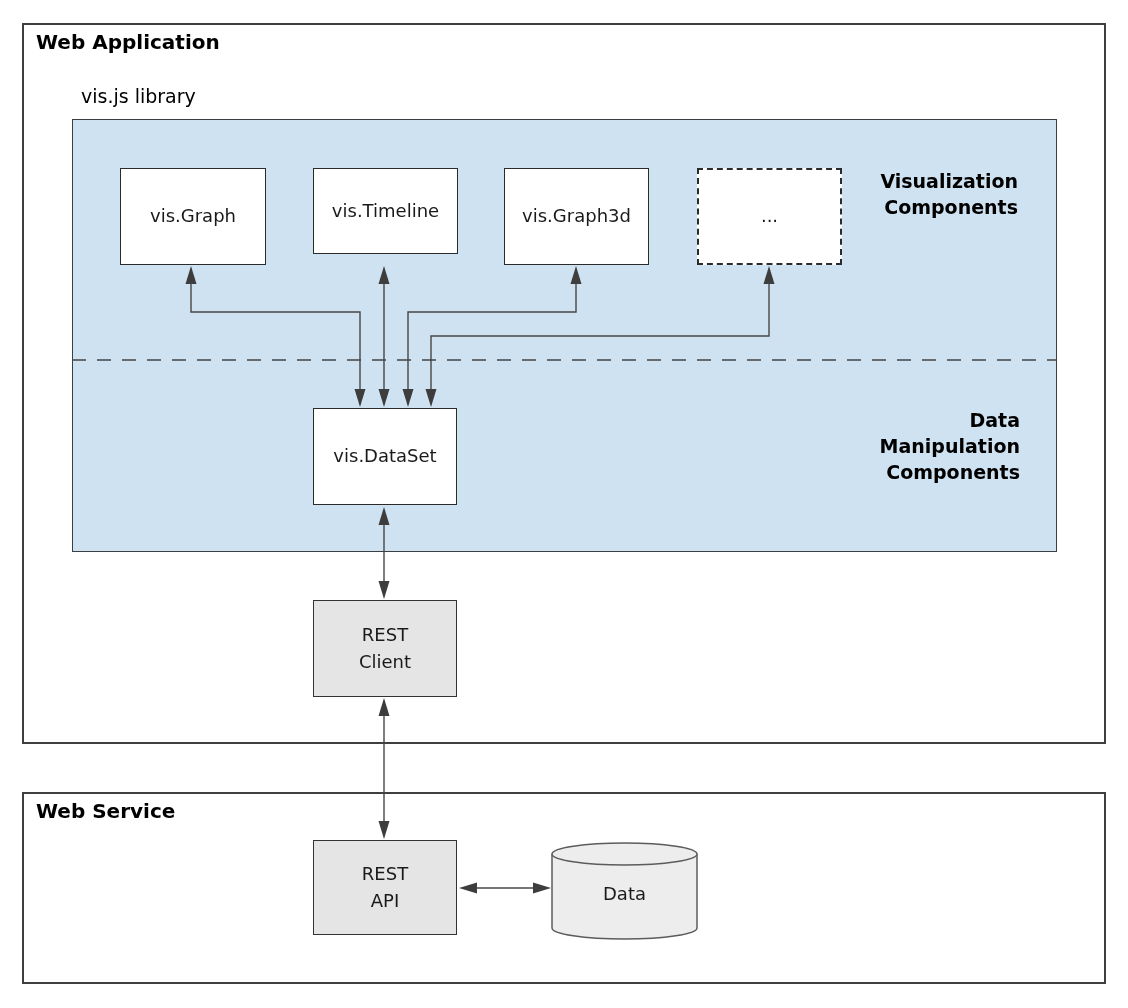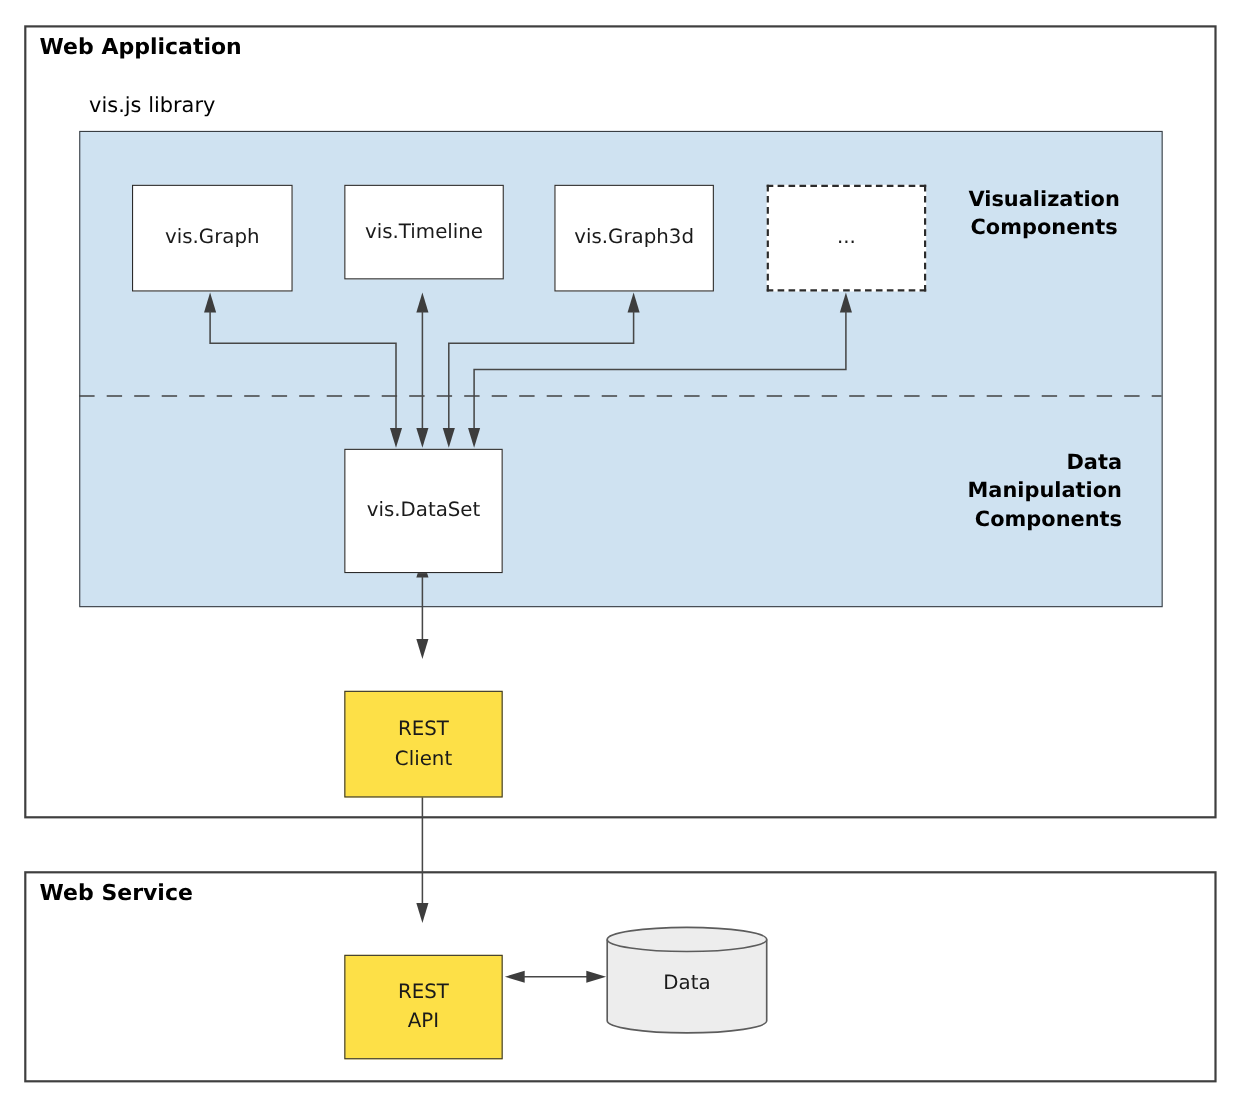--- a/index.html
+++ b/index.html
@@ -10,21 +10,21 @@
   }
   .abs { position:absolute; box-sizing:border-box; }
   .frame { border:2px solid #3f3f3f; background:transparent; }
   .panel { background:#cfe2f1; border:1px solid #3a3f44; }
   .node {
     background:#ffffff; border:1.5px solid #2b2b2b;
     display:flex; align-items:center; justify-content:center;
     font-size:18px; line-height:1.45; color:#1a1a1a; text-align:center;
     white-space:pre-line;
   }
-  .node.gray { background:#fde047; border-color:#333;margin-top:28px; }
+  .node.gray { background:#e5e5e5; border-color:#333; }
   .node.dashedbox { border:2px dashed #2b2b2b; }
   .sect-title { font-weight:bold; font-size:20px; color:#000; }
   .sub-title  { font-weight:normal; font-size:19px; color:#000; }
   .side-label {
     font-weight:bold; font-size:19px; line-height:26px; color:#000;
     text-align:right; white-space:pre-line;
   }
   .store-label {
     display:flex; align-items:center; justify-content:center;
     font-size:18px; color:#1a1a1a; padding-top:10px;
@@ -91,32 +91,32 @@
     <g>
       <path d="M552,854 V928 A72.5 11 0 0 0 697,928 V854" fill="#ededed" stroke="#5c5c5c" stroke-width="1.5"></path>
       <ellipse cx="624.5" cy="854" rx="72.5" ry="11" fill="#ededed" stroke="#5c5c5c" stroke-width="1.5"></ellipse>
     </g>
   </svg>
 
   <div class="abs sect-title z4" style="left:36px; top:30px;">Web Application</div>
   <div class="abs sub-title z4" style="left:81px; top:85px;">vis.js library</div>
   <div class="abs sect-title z4" style="left:36px; top:799px;">Web Service</div>
 
-  <div class="abs side-label z4" style="right:110px; top:168px;text-align:center;">Visualization
+  <div class="abs side-label z4" style="right:110px; top:168px;">Visualization
 Components</div>
   <div class="abs side-label z4" style="right:108px; top:407px;">Data
 Manipulation
 Components</div>
 
   <div class="abs node z4" style="left:120px; top:168px; width:146px; height:97px;">vis.Graph</div>
   <div class="abs node z4" style="left:313px; top:168px; width:145px; height:86px;">vis.Timeline</div>
   <div class="abs node z4" style="left:504px; top:168px; width:145px; height:97px;">vis.Graph3d</div>
   <div class="abs node dashedbox z4" style="left:697px; top:168px; width:145px; height:97px;">...</div>
 
-  <div class="abs node z4" style="left:313px; top:408px; width:144px; height:113px;">vis.DataSet</div>
+  <div class="abs node z4" style="left:313px; top:408px; width:144px; height:97px;">vis.DataSet</div>
 
   <div class="abs node gray z4" style="left:313px; top:600px; width:144px; height:97px;">REST
 Client</div>
 
   <div class="abs node gray z4" style="left:313px; top:840px; width:144px; height:95px;">REST
 API</div>
 
   <div class="abs store-label z4" style="left:552px; top:842px; width:145px; height:92px;">Data</div>
 
 </div>

